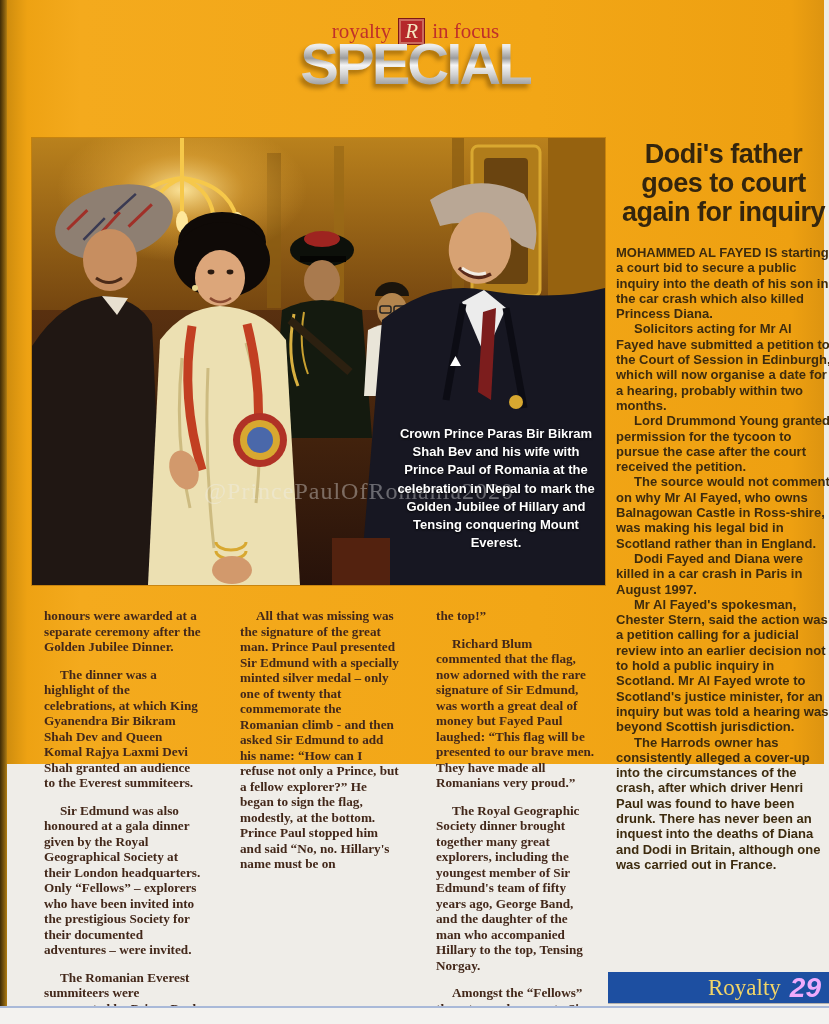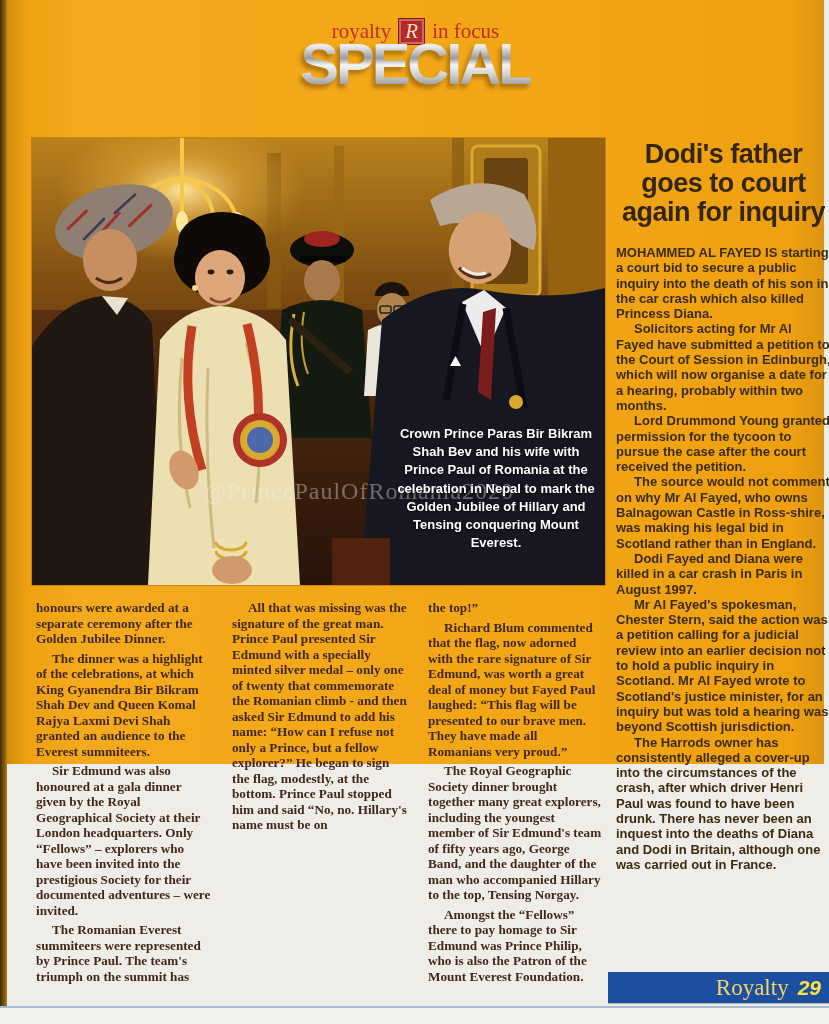--- a/index.html
+++ b/index.html
@@ -53,40 +53,40 @@
     font-family:"Liberation Serif",serif;font-size:24px;letter-spacing:1px;
     color:rgba(240,240,240,.38);pointer-events:none;
   }
   
   .cols{position:absolute;left:25px;top:596px;width:575px;display:flex;gap:13px;}
   .col{
     width:183px;font-family:"Liberation Serif",serif;
     font-size:13.2px;line-height:15.5px;font-weight:700;color:#43281a;
     text-align:left;
   }
-  .col p{margin:4px;}
+  .col p{margin:12px;}
   .col p.ind{text-indent:16px;}
   
   .sidebar{position:absolute;left:609px;top:140px;width:215px;}
   .sb-head{
     font-size:27px;line-height:29px;font-weight:800;letter-spacing:-.5px;
     color:#33250e;text-align:center;
   }
   .sb-body{margin-top:18px;font-size:13px;line-height:15.3px;font-weight:700;color:#3d2b0e;}
   .sb-body p{margin:0;}
   .sb-body p.ind{text-indent:18px;}
   
   .foot{
     position:absolute;left:601px;top:972px;width:222px;height:31px;
     background:#1d4fa1;display:flex;align-items:center;justify-content:flex-end;
     gap:9px;padding-right:9px;box-sizing:border-box;
     box-shadow:0 1px 0 rgba(0,0,0,.25);
   }
   .foot .mag{font-family:"Liberation Serif",serif;font-size:23px;color:#f2d568;}
-  .foot .num{font-size:21px;font-weight:800;font-style:italic;color:#fde047;}
+  .foot .num{font-size:28px;font-weight:800;font-style:italic;color:#f0abfc;}
 </style>
 </head>
 <body>
 
 <div class="edge-left"></div>
 
 <div class="page">
 
   <div class="mast">
     <div class="mast-row">

